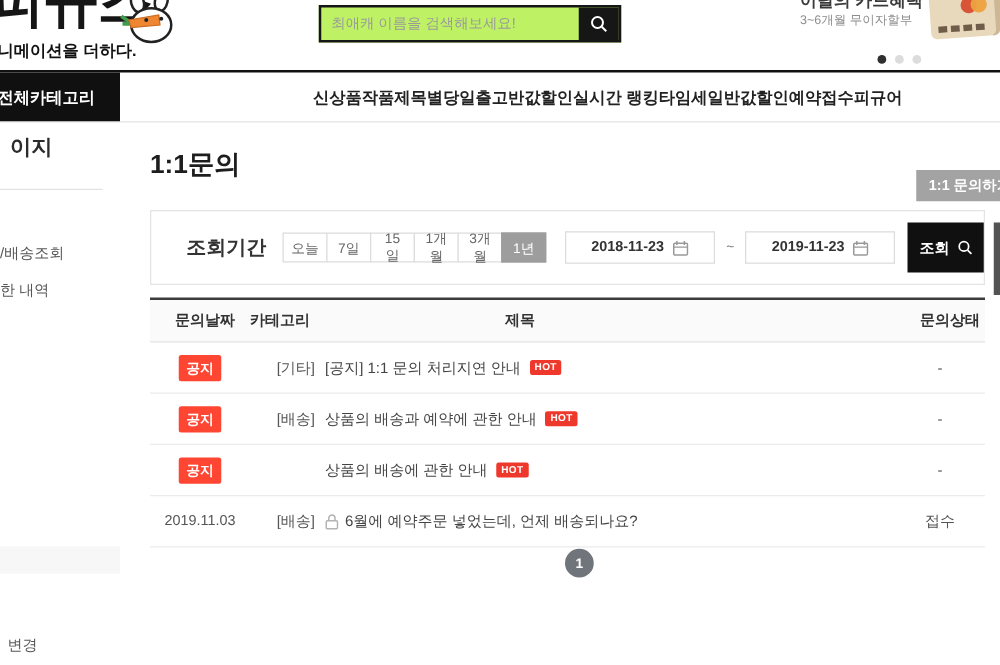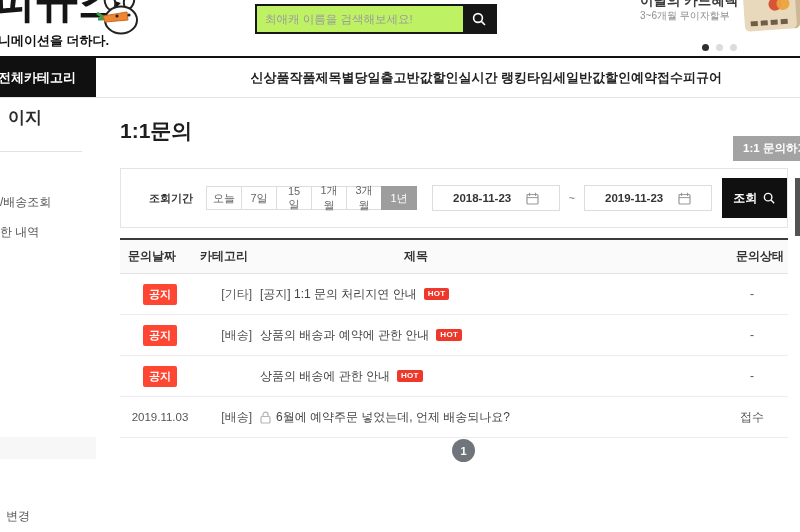--- a/index.html
+++ b/index.html
@@ -54,41 +54,41 @@
   .side-active{position:absolute;left:0;top:437px;width:96px;height:22px;background:#f7f7f7;}
 
   
   .page-title{position:absolute;left:120px;top:117px;font-size:21px;font-weight:800;color:#1d1d1d;}
   .write-btn{position:absolute;left:733px;top:136px;width:86px;height:25px;background:#a3a3a3;
     color:#fff;font-size:11.5px;font-weight:700;display:flex;align-items:center;justify-content:center;
     border:0;cursor:pointer;font-family:inherit;}
 
   .filter-box{position:absolute;left:120px;top:168px;width:666px;height:58px;border:1px solid #e4e4e4;
     background:#fff;display:flex;align-items:center;}
-  .filter-label{margin-left:28px;font-size:11px;font-weight:700;color:#333;white-space:nowrap;}
+  .filter-label{margin-left:28px;font-size:16px;font-weight:700;color:#333;white-space:nowrap;}
   .periods{display:flex;margin-left:14px;}
   .period-btn{width:36px;height:24px;border:1px solid #dcdcdc;margin-left:-1px;background:#fff;
     font-size:11px;color:#666;display:flex;align-items:center;justify-content:center;cursor:pointer;
     font-family:inherit;box-sizing:border-box;}
   .period-btn.sel{background:#9d9d9d;border-color:#9d9d9d;color:#fff;}
   .date-input{width:96px;height:24px;border:1px solid #dcdcdc;display:flex;align-items:center;
     justify-content:space-between;font-size:11.5px;font-weight:700;color:#333;padding:0 20px;
     margin-left:15px;box-sizing:content-box;cursor:pointer;background:#fff;}
   .tilde{margin-left:9px;color:#777;font-size:11px;}
   .date-input.second{margin-left:9px;}
   .search-go{width:72px;height:40px;background:#101010;color:#fff;font-size:12px;font-weight:700;
     margin-left:10px;display:flex;align-items:center;justify-content:center;gap:6px;border:0;
     cursor:pointer;font-family:inherit;}
 
   
   .board{position:absolute;left:120px;top:238px;width:668px;border-top:2px solid #3c3c3c;}
   .thead{position:relative;height:33px;background:#fafafa;border-bottom:1px solid #e3e3e3;}
   .th{position:absolute;top:0;height:33px;display:flex;align-items:center;font-size:12px;
     font-weight:700;color:#333;transform:translateX(-50%);white-space:nowrap;}
-  .th1{left:32px;} .th2{left:104px;} .th3{left:296px;} .th4{left:640px;}
+  .th1{left:44px;} .th2{left:104px;} .th3{left:296px;} .th4{left:640px;}
   .trow{display:flex;height:40px;align-items:center;border-bottom:1px solid #ececec;font-size:12px;}
   .c-date{width:80px;display:flex;justify-content:center;flex:none;}
   .c-cat{width:52px;text-align:right;color:#555;flex:none;}
   .c-title{flex:1;padding-left:8px;display:flex;align-items:center;color:#444;min-width:0;}
   .c-status{width:72px;text-align:center;color:#555;flex:none;}
   .notice{background:#ff4633;color:#fff;font-size:11px;font-weight:700;padding:3px 6px;border-radius:2px;}
   .date-text{color:#555;font-size:11.5px;}
   .hot{background:#ef382c;color:#fff;font-size:8px;font-weight:700;padding:2px 4px;border-radius:2px;
     margin-left:7px;letter-spacing:.3px;line-height:1;}
   .lock-icon{margin-right:5px;flex:none;display:flex;}

